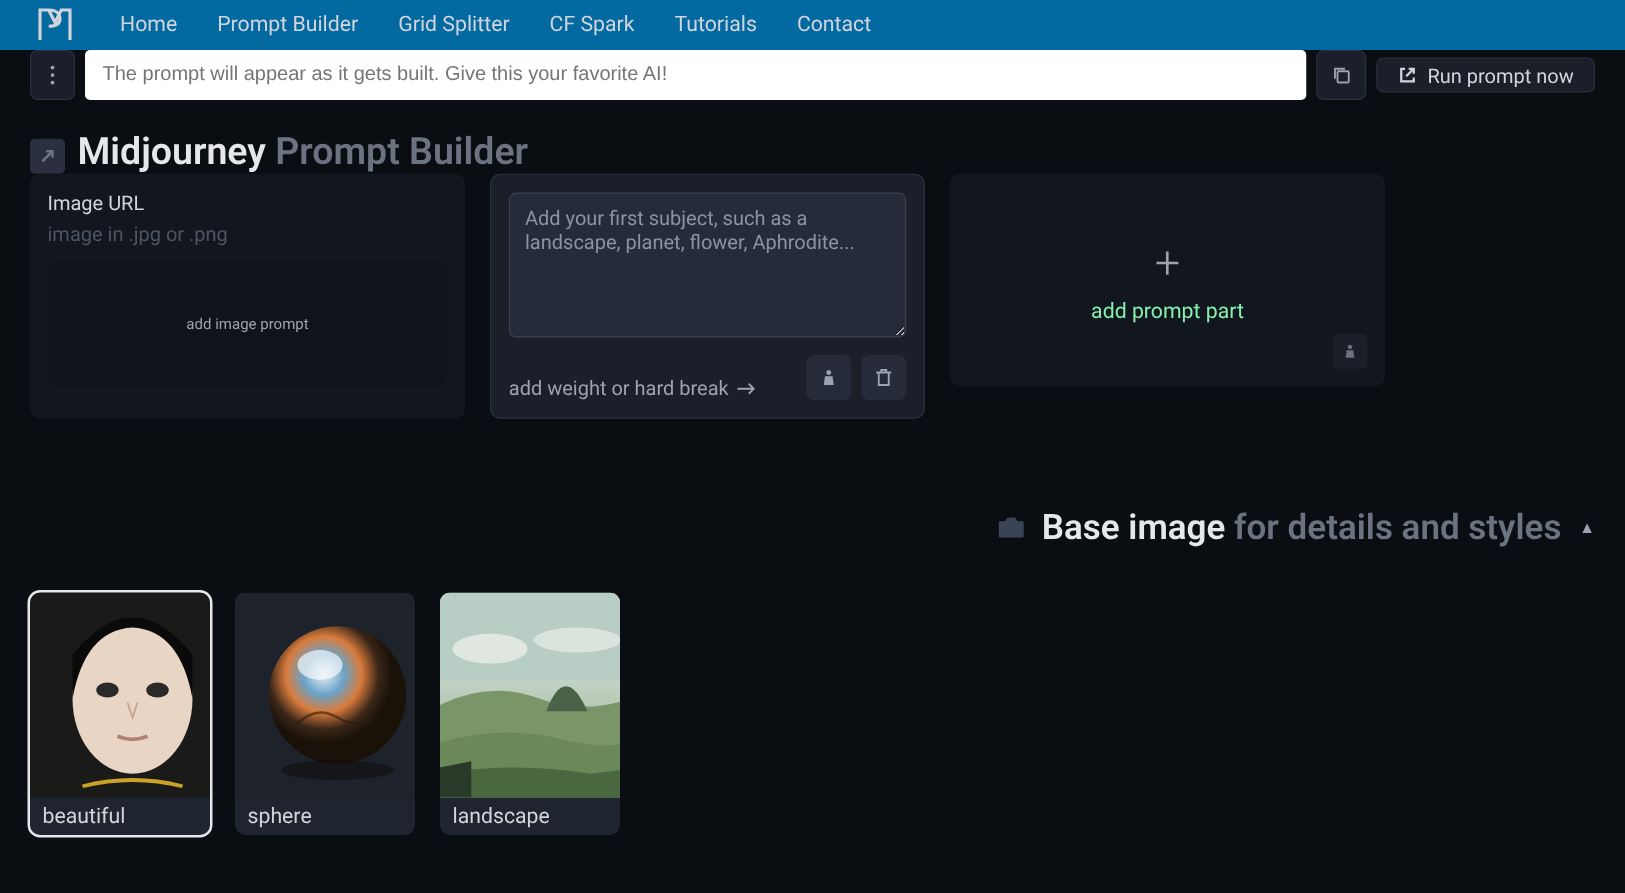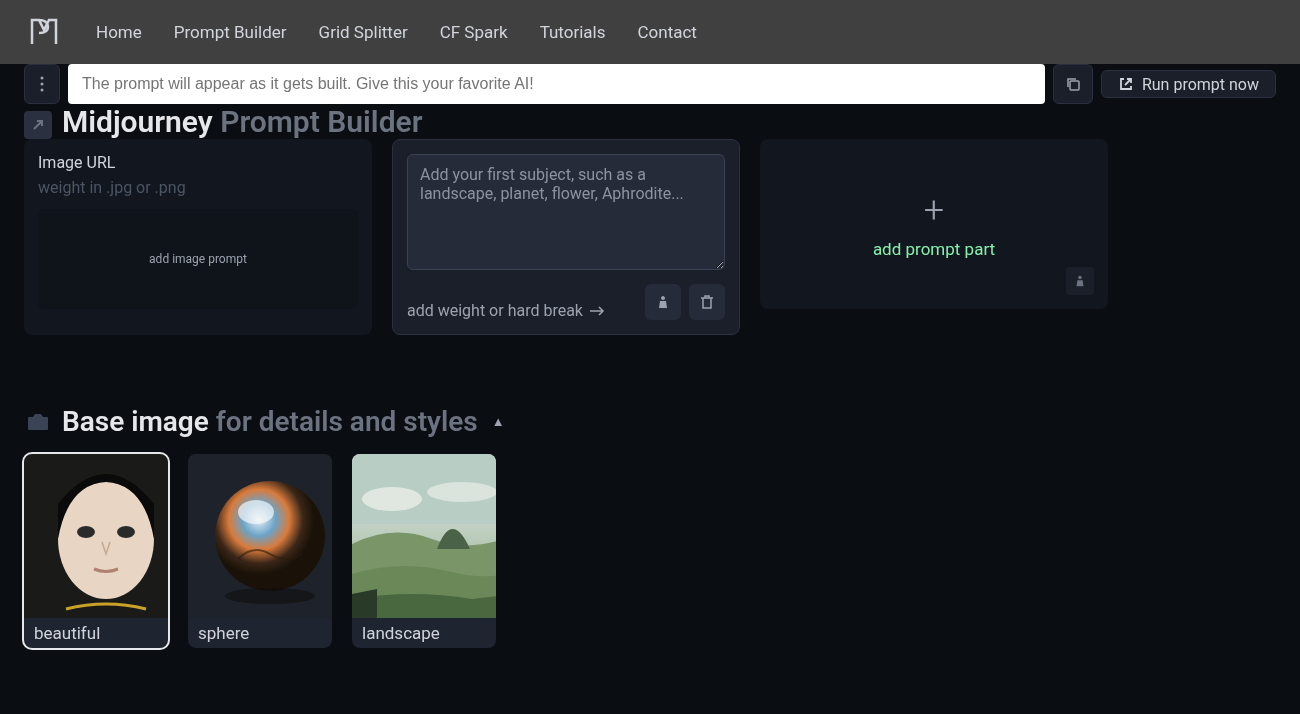--- a/index.html
+++ b/index.html
@@ -13,23 +13,23 @@
       color: #e5e7eb;
       font-family: -apple-system, BlinkMacSystemFont, 'Segoe UI', Roboto, sans-serif;
       width: 1300px;
       height: 714px;
       overflow: hidden;
     }
     
     .nav {
       display: flex;
       align-items: center;
-      padding: 12px 24px;
+      padding: 0 24px;
       gap: 32px;
-      background: #404040;
+      background: #0369a1;
     }
     
     .logo {
       width: 40px;
       height: 40px;
       display: flex;
       align-items: center;
       justify-content: center;
     }
     
@@ -38,20 +38,21 @@
       text-decoration: none;
       font-size: 17px;
       cursor: pointer;
     }
     
     .prompt-bar {
       display: flex;
       align-items: center;
       padding: 0 24px;
       gap: 8px;
+      margin-bottom: 24px;
     }
     
     .menu-btn {
       width: 36px;
       height: 40px;
       background: #1a1f29;
       border: 1px solid #2a3040;
       border-radius: 6px;
       display: flex;
       align-items: center;
@@ -257,21 +258,22 @@
       display: flex;
       align-items: center;
       justify-content: center;
       color: #6b7280;
     }
     
     .section-title {
       display: flex;
       align-items: center;
       gap: 10px;
-      margin-bottom: 16px;
+      margin-bottom: 36px;
+      justify-content: flex-end;
     }
     
     .section-title .icon-box {
       width: 28px;
       height: 28px;
       display: flex;
       align-items: center;
       justify-content: center;
       color: #3b4456;
     }
@@ -381,21 +383,21 @@
     <h1>
       <span class="title-bold">Midjourney</span>
       <span class="title-muted">Prompt Builder</span>
     </h1>
   </div>
 
   <div class="cards">
     <div class="card">
       <div class="card-label">
         <span class="main">Image URL</span>
-        <span class="hint">weight in .jpg or .png</span>
+        <span class="hint">image in .jpg or .png</span>
       </div>
       <div class="card-drop">
         <span>add image prompt</span>
       </div>
     </div>
 
     <div class="card active">
       <textarea class="card-textarea" placeholder="Add your first subject, such as a landscape, planet, flower, Aphrodite..." style=""></textarea>
       <div class="card-actions">
         <div class="weight-link">

